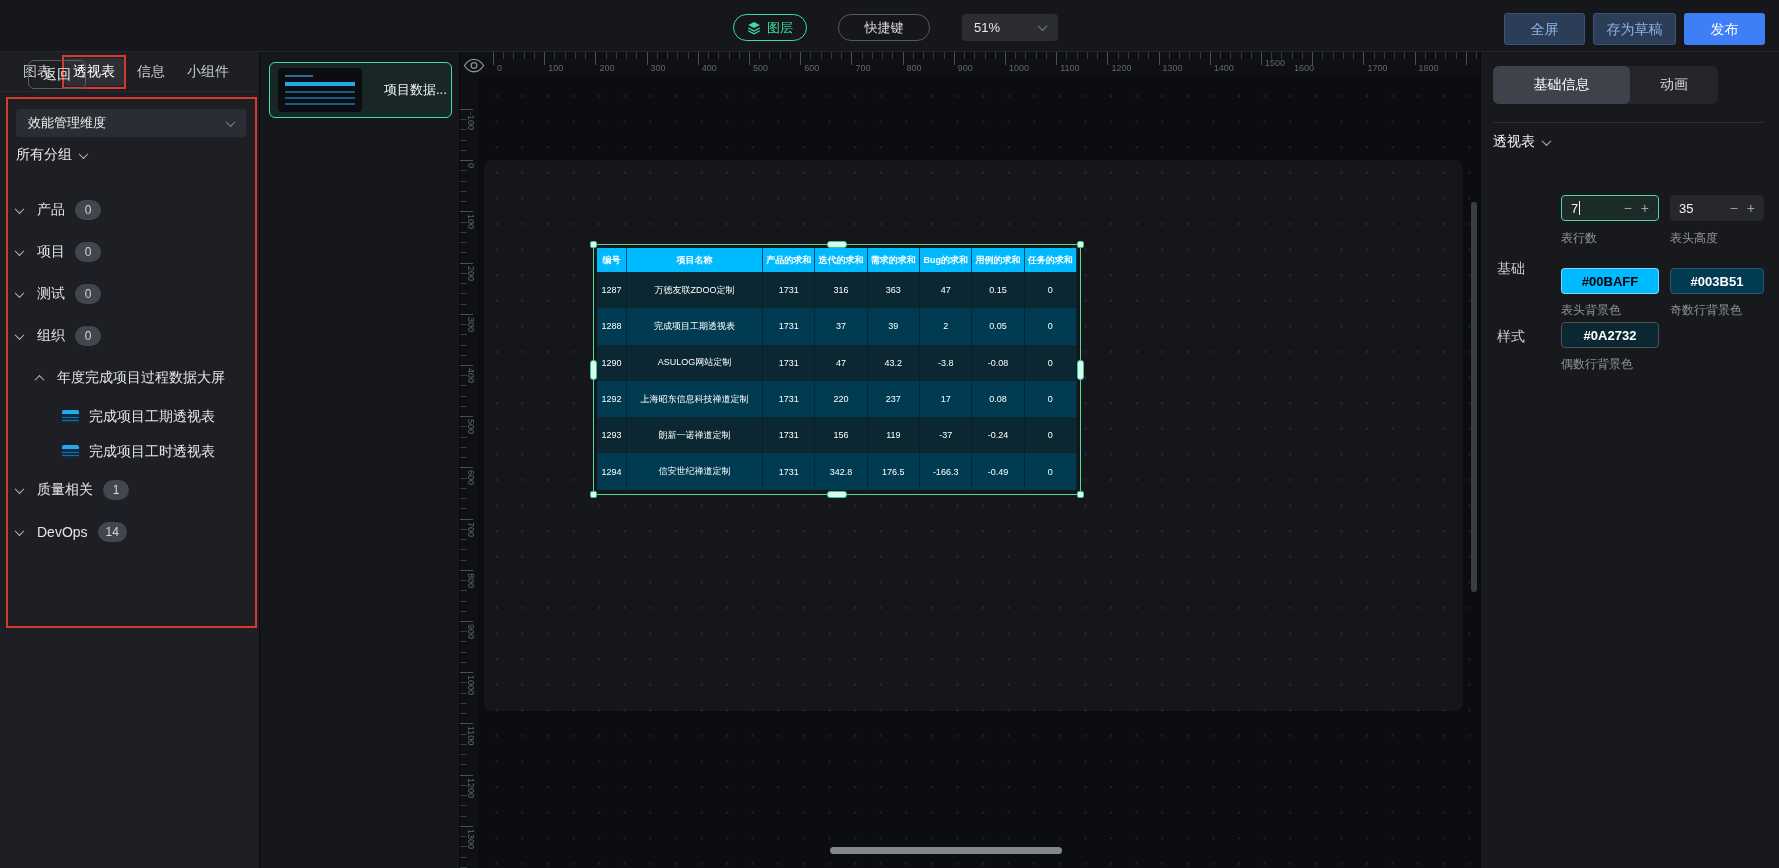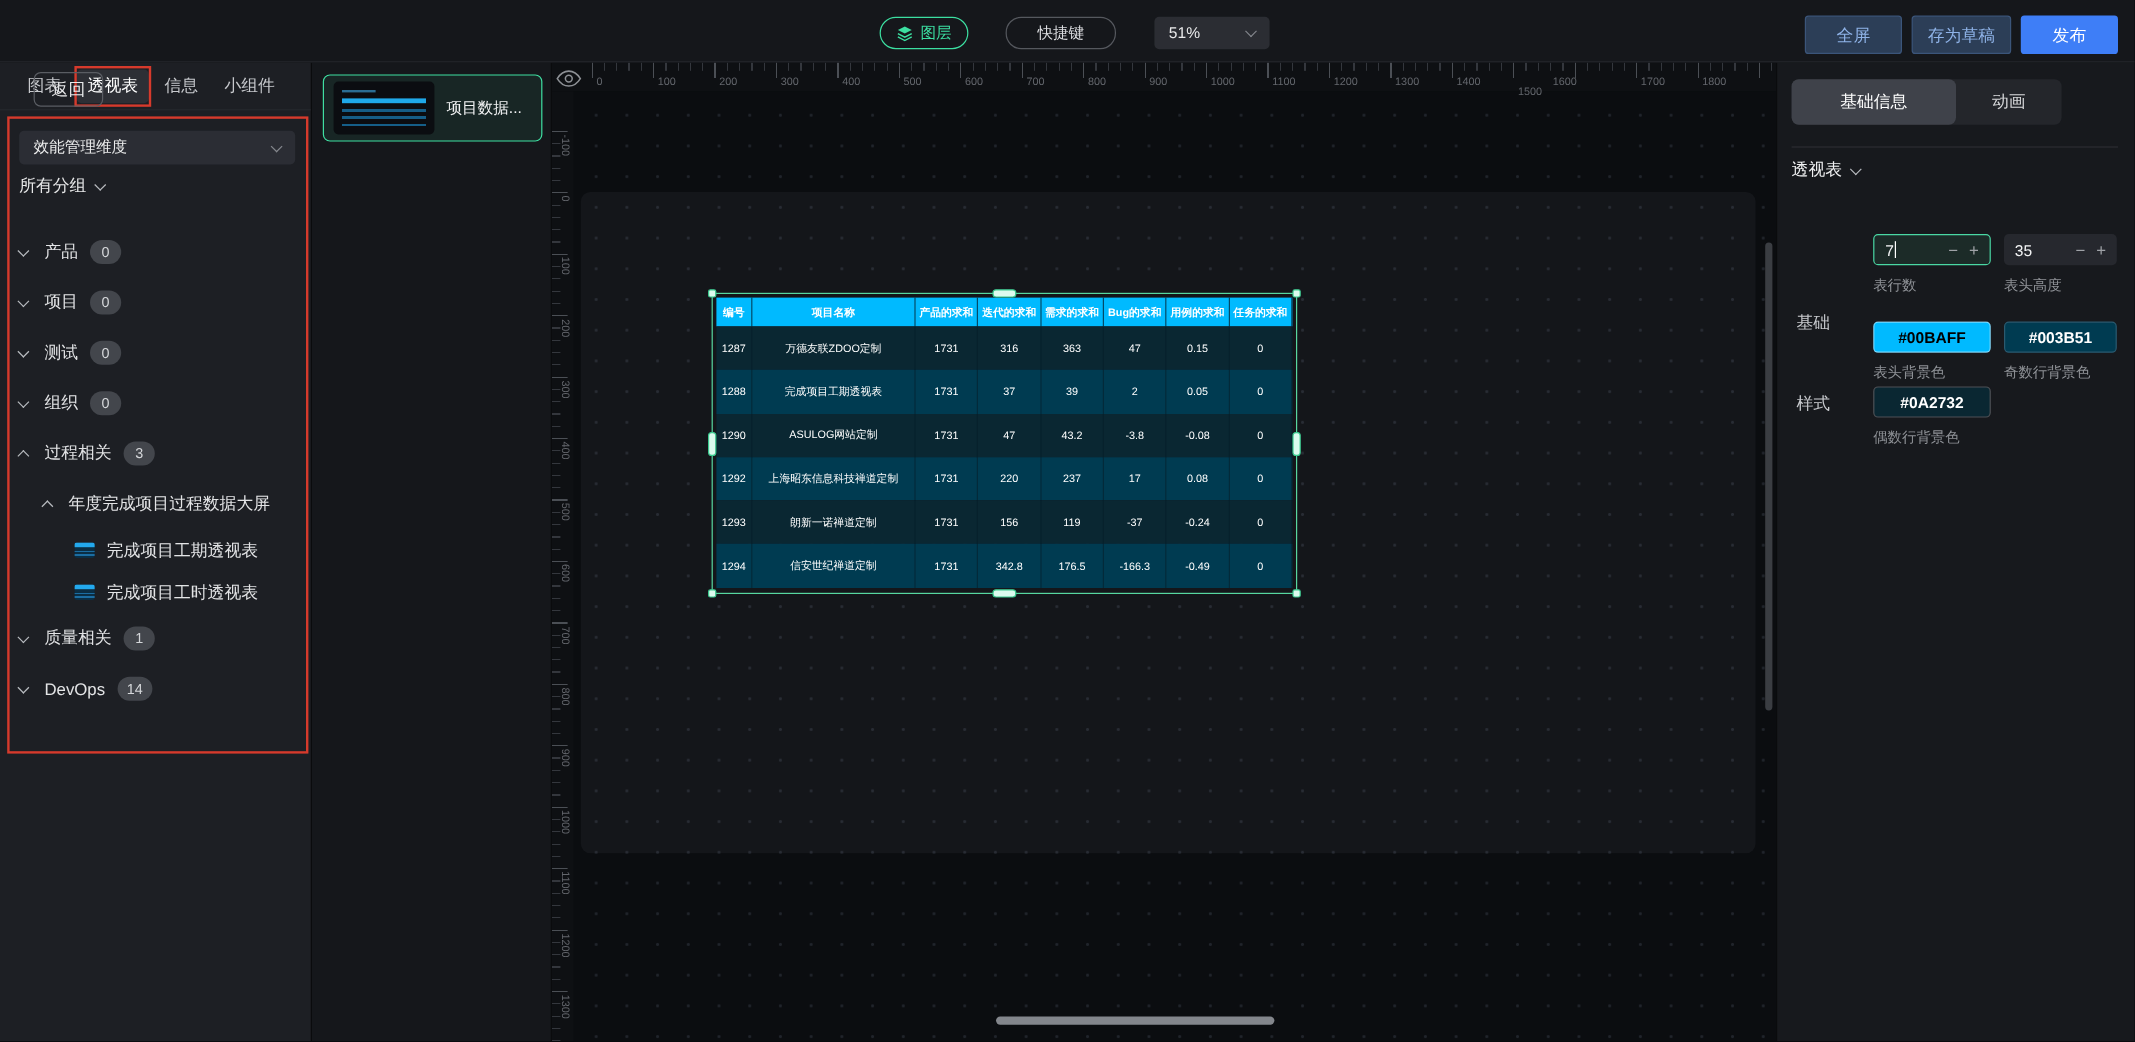--- a/index.html
+++ b/index.html
@@ -50,21 +50,21 @@
     color:#d5d7da; font-size:12px; line-height:20px; text-align:center; }
   .tbl-icon { display:inline-block; width:17px; height:13px; border-radius:2px; flex:0 0 auto;
     background:
       linear-gradient(#23a9ee,#23a9ee) 0 0/100% 4px no-repeat,
       repeating-linear-gradient(180deg, transparent 0 2px, #1b6da2 2px 3px) 0 5px/100% 8px no-repeat,
       #0b2e44; }
 
   
   .layers-strip { position:absolute; left:260px; top:52px; width:200px; height:816px; background:#15171b; border-right:1px solid #0a0b0d; z-index:10; }
   .layer-card { position:absolute; left:9px; top:10px; width:183px; height:56px; border:1px solid #3fdfa2; border-radius:6px;
-    background:rgba(63,223,162,0.08); display:flex; align-items:center; gap:10px; padding:0 8px; }
+    background:rgba(63,223,162,0.08); display:flex; align-items:center; gap:22px; padding:0 8px; }
   .layer-thumb { width:84px; height:44px; background:#0b0d11; border-radius:4px; flex:0 0 auto; position:relative; }
   .layer-thumb .mini { position:absolute; left:7px; right:7px; top:7px; bottom:7px;
     background:
       linear-gradient(#1fa9ea,#1fa9ea) 0 7px/100% 4px no-repeat,
       repeating-linear-gradient(180deg, transparent 0 4px, #155e88 4px 6px) 0 12px/100% 18px no-repeat,
       linear-gradient(#2b6d93,#2b6d93) 0 0/40% 2px no-repeat;
   }
   .layer-label { color:#f2f3f4; font-size:13px; white-space:nowrap; }
 
   
@@ -192,25 +192,20 @@
       <div class="trow2">
         <span class="chev down"></span>
         <span>测试</span>
         <span class="badge">0</span>
       </div>
       <div class="trow2">
         <span class="chev down"></span>
         <span>组织</span>
         <span class="badge">0</span>
       </div>
-      <div class="trow2">
-        <span class="chev up"></span>
-        <span>过程相关</span>
-        <span class="badge">3</span>
-      </div>
       <div class="trow2 lvl1">
         <span class="chev up"></span>
         <span>年度完成项目过程数据大屏</span>
       </div>
       <div class="trow2 leaf">
         <span class="tbl-icon"></span>
         <span>完成项目工期透视表</span>
       </div>
       <div class="trow2 leaf">
         <span class="tbl-icon"></span>
@@ -254,21 +249,21 @@
           <span class="rlabel" style="left: 293px; top: 11px;">500</span>
           <span class="rlabel" style="left: 344.2px; top: 11px;">600</span>
           <span class="rlabel" style="left: 395.4px; top: 11px;">700</span>
           <span class="rlabel" style="left: 446.6px; top: 11px;">800</span>
           <span class="rlabel" style="left: 497.8px; top: 11px;">900</span>
           <span class="rlabel" style="left: 549px; top: 11px;">1000</span>
           <span class="rlabel" style="left: 600.2px; top: 11px;">1100</span>
           <span class="rlabel" style="left: 651.4px; top: 11px;">1200</span>
           <span class="rlabel" style="left: 702.6px; top: 11px;">1300</span>
           <span class="rlabel" style="left: 753.8px; top: 11px;">1400</span>
-          <span class="rlabel" style="left: 805px; top: 19px;">1500</span>
+          <span class="rlabel" style="left: 805px; top: 6px;">1500</span>
           <span class="rlabel" style="left: 834px; top: 11px;">1600</span>
           <span class="rlabel" style="left: 907.4px; top: 11px;">1700</span>
           <span class="rlabel" style="left: 958.6px; top: 11px;">1800</span>
         </div>
     </div>
     <div class="v-ruler">
       <div class="ticks"></div>
       <div id="v-labels">
           <span class="rlabel" style="top: 36px;">-100</span>
           <span class="rlabel" style="top: 87.2px;">0</span>

